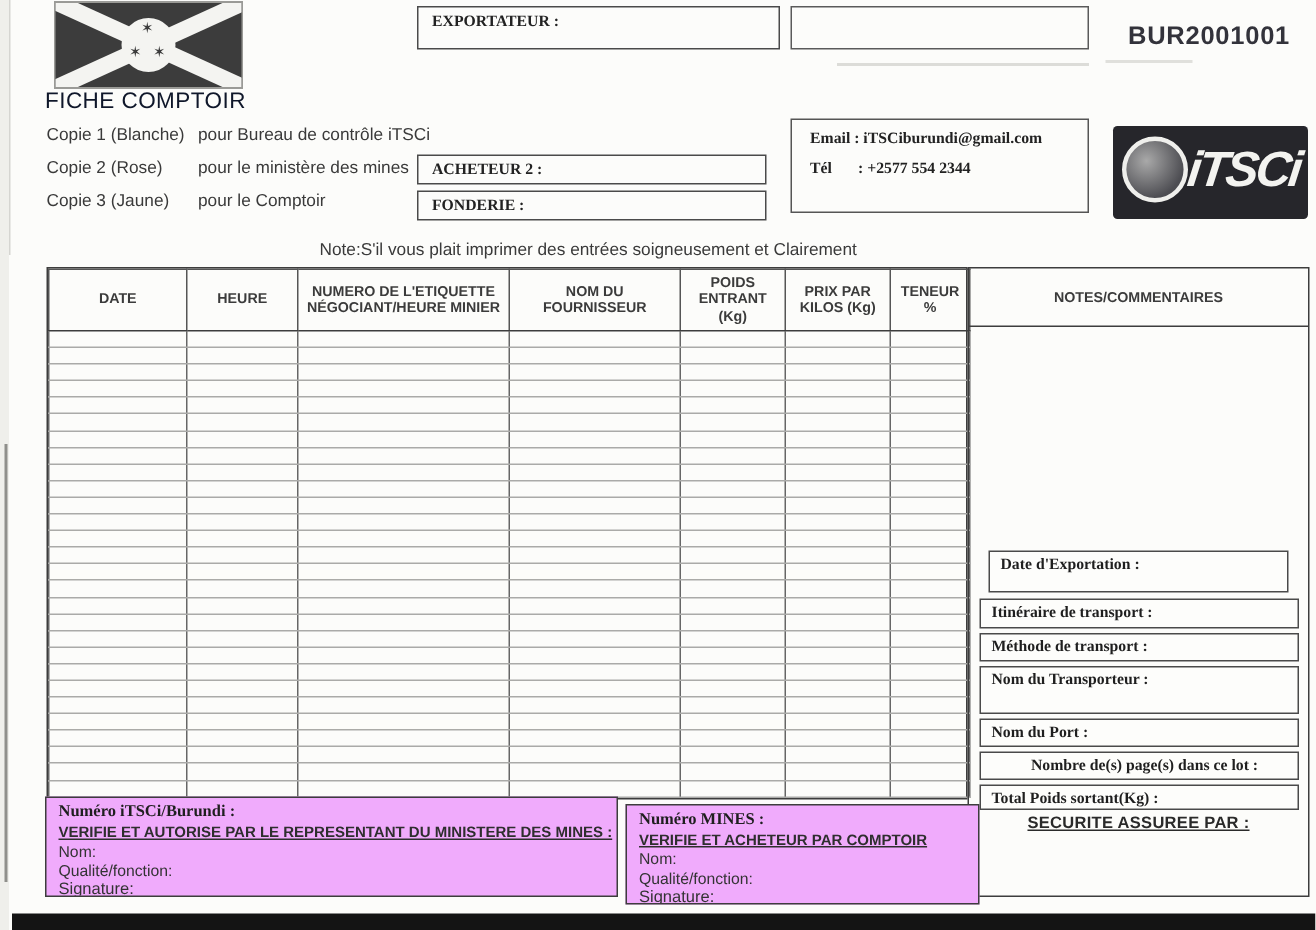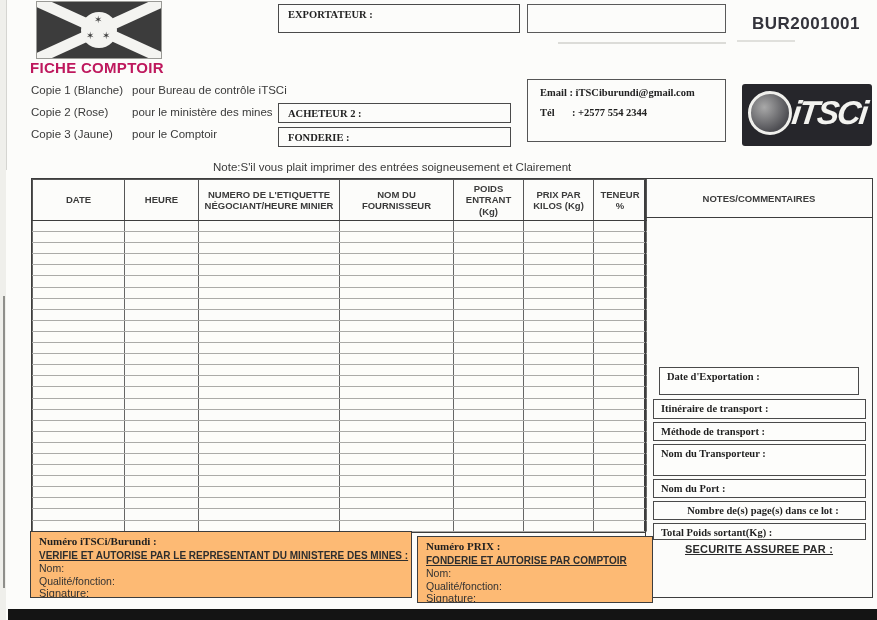--- a/index.html
+++ b/index.html
@@ -24,21 +24,21 @@
   .flag .stripe{position:absolute;left:-12%;top:50%;width:126%;height:11px;background:#f4f4f1;}
   .flag .s1{transform:translateY(-50%) rotate(24.5deg);}
   .flag .s2{transform:translateY(-50%) rotate(-24.5deg);}
   .flag .circle{position:absolute;left:50%;top:50%;width:36px;height:36px;border-radius:50%;background:#f4f4f1;transform:translate(-50%,-50%);}
   .flag .star{position:absolute;font-size:10px;color:#3c3c3c;line-height:1;}
   .flag .st1{left:13px;top:3px;}
   .flag .st2{left:5px;top:19px;}
   .flag .st3{left:21px;top:19px;}
 
   
-  .title{position:absolute;left:30px;top:59px;font-size:15px;font-weight:bold;color:#be185d;letter-spacing:.3px;}
+  .title{position:absolute;left:30px;top:59px;font-size:15px;font-weight:normal;color:#0f172a;letter-spacing:.3px;}
   .copies{position:absolute;left:31px;top:84px;font-size:11.5px;color:#3a3a3a;}
   .copy-line{display:flex;margin-bottom:9px;line-height:13px;}
   .copy-label{width:101px;flex:0 0 auto;}
 
   
   .fbox{position:absolute;border:1.7px solid #4a4a4a;background:transparent;
         font-family:"Liberation Serif", serif;font-weight:bold;font-size:10.5px;color:#222;
         padding:4px 0 0 9px;box-sizing:border-box;}
   .bx-exportateur{left:278px;top:4px;width:242px;height:29px;}
   .bx-topempty{left:527px;top:4px;width:199px;height:29px;border-color:#5a5a5a;}
@@ -87,21 +87,21 @@
   .eb-1{left:7px;top:220px;width:213px;height:20px;}
   .eb-2{left:7px;top:243px;width:213px;height:19px;}
   .eb-3{left:7px;top:265px;width:213px;height:32px;}
   .eb-4{left:7px;top:300px;width:213px;height:19px;}
   .eb-5{left:7px;top:322px;width:213px;height:19px;text-align:center;}
   .eb-6{left:7px;top:344px;width:213px;height:17px;}
   .securite{position:absolute;left:0;right:0;top:364px;text-align:center;font-size:11px;font-weight:bold;
             color:#2a2a2a;text-decoration:underline;letter-spacing:.2px;}
 
   
-  .sign-box{position:absolute;border:1.6px solid #3d3d3d;background:#fdba74;box-sizing:border-box;
+  .sign-box{position:absolute;border:1.6px solid #3d3d3d;background:#f0abfc;box-sizing:border-box;
             overflow:hidden;padding:3px 8px 0 8px;}
   .sign-left{left:30px;top:531px;width:382px;height:67px;}
   .sign-mid{left:417px;top:536px;width:236px;height:67px;}
   .sg-num{font-family:"Liberation Serif", serif;font-weight:bold;font-size:11px;color:#1f1f1f;}
   .sg-ver{font-size:10px;font-weight:bold;color:#2e2e2e;text-decoration:underline;margin-top:3px;white-space:nowrap;}
   .sg-line{font-size:10.5px;color:#333;margin-top:1px;}
   .sg-sig{font-size:11px;color:#333;margin-top:0;}
 </style>
 </head>
 <body>
@@ -458,20 +458,20 @@
 
   <div class="sign-box sign-left">
     <div class="sg-num">Numéro iTSCi/Burundi :</div>
     <div class="sg-ver">VERIFIE ET AUTORISE PAR LE REPRESENTANT DU MINISTERE DES MINES :</div>
     <div class="sg-line">Nom:</div>
     <div class="sg-line">Qualité/fonction:</div>
     <div class="sg-sig">Signature:</div>
   </div>
 
   <div class="sign-box sign-mid">
-    <div class="sg-num">Numéro PRIX :</div>
-    <div class="sg-ver">FONDERIE ET AUTORISE PAR COMPTOIR</div>
+    <div class="sg-num">Numéro MINES :</div>
+    <div class="sg-ver">VERIFIE ET ACHETEUR PAR COMPTOIR</div>
     <div class="sg-line">Nom:</div>
     <div class="sg-line">Qualité/fonction:</div>
     <div class="sg-sig">Signature:</div>
   </div>
 
 </div>
 
 </body></html>

